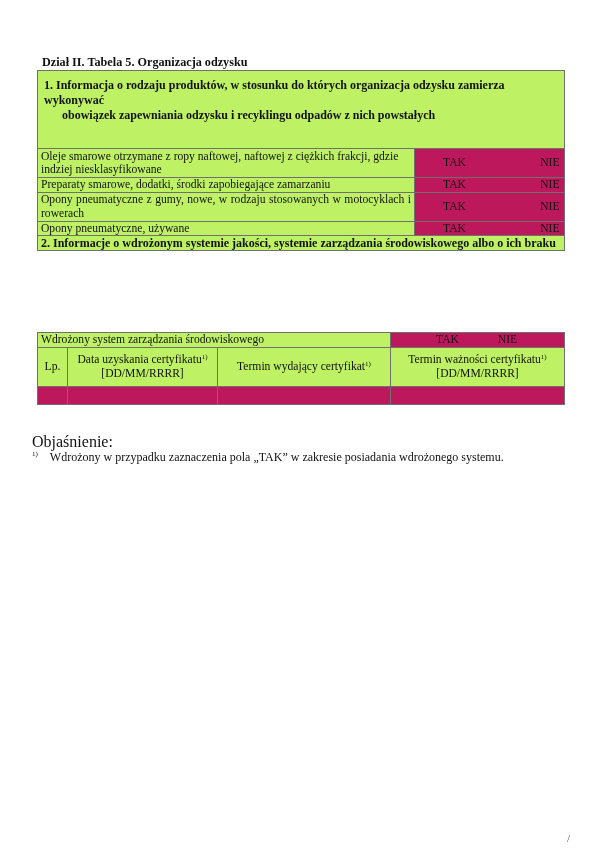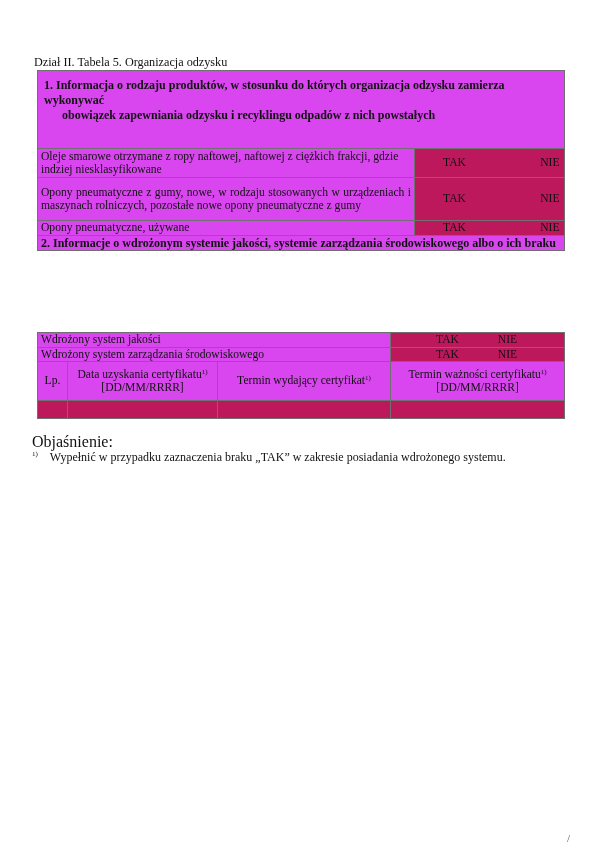--- a/index.html
+++ b/index.html
@@ -1,20 +1,20 @@
 <!DOCTYPE html>
 <html><head>
 <meta charset="utf-8">
 <style>
   html, body { margin: 0; padding: 0; background: #ffffff; }
   body { width: 600px; height: 849px; position: relative; font-family: "Liberation Serif", serif; color: #111; overflow: hidden; }
-  .title { position: absolute; left: 34px; top: 55px; font-size: 12.2px; font-weight: normal; }
+  .title { position: absolute; left: 42px; top: 55px; font-size: 12.2px; font-weight: bold; }
   table { border-collapse: collapse; position: absolute; left: 37px; width: 527px; table-layout: fixed; }
   td { border: 1px solid #707070; font-size: 11.6px; line-height: 13.5px; padding: 0 3px; vertical-align: middle; }
-  .gray { background: #d946ef; }
+  .gray { background: #bef264; }
   .white { background: #be185d; }
   #t1 { top: 70px; }
   .hdr1 { height: 50px; padding: 7px 6px 20px 6px; font-weight: bold; font-size: 12px; line-height: 15px; vertical-align: top; }
   .hdr1 .indent { padding-left: 18px; }
   .hdr2 { font-weight: bold; font-size: 12px; line-height: 14px; height: 14px; }
   .jf { text-align: justify; text-align-last: justify; display: block; }
   .yn { text-align: center; }
   .yn span { display: inline-block; }
   .opt-tak { width: 70px; text-align: center; }
   .opt-nie { width: 70px; text-align: right; }
@@ -47,22 +47,28 @@
     </td>
   </tr>
 
   <tr>
     <td class="gray" style="height:28px">Oleje smarowe otrzymane z ropy naftowej, naftowej z ciężkich frakcji, gdzie indziej niesklasyfikowane</td>
     <td class="white yn" colspan="2">
       <span class="opt-tak">TAK</span><span class="opt-nie">NIE</span>
     </td>
   </tr>
   <tr>
-    <td class="gray" style="height:42px">
-          <span class="jf" style="text-align-last:left">Opony pneumatyczne z gumy, nowe, w rodzaju stosowanych w urządzeniach i maszynach rolniczych, pozostałe nowe opony pneumatyczne z gumy</span>
+    <td class="gray">Preparaty smarowe, dodatki, środki zapobiegające zamarzaniu</td>
+    <td class="white yn" colspan="2">
+      <span class="opt-tak">TAK</span><span class="opt-nie">NIE</span>
+    </td>
+  </tr>
+  <tr>
+    <td class="gray" style="height:28px">
+          <span class="jf" style="text-align-last:left">Opony pneumatyczne z gumy, nowe, w rodzaju stosowanych w motocyklach i rowerach</span>
         </td>
     <td class="white yn" colspan="2">
       <span class="opt-tak">TAK</span><span class="opt-nie">NIE</span>
     </td>
   </tr>
   <tr>
     <td class="gray">Opony pneumatyczne, używane</td>
     <td class="white yn" colspan="2">
       <span class="opt-tak">TAK</span><span class="opt-nie">NIE</span>
     </td>
@@ -75,26 +81,20 @@
   </table>
 
 <table id="t2" style="top:332px">
   <colgroup>
     <col style="width:30px">
       <col style="width:150px">
       <col style="width:173px">
       <col style="width:174px">
   </colgroup>
   <tbody>
-      <tr class="sys">
-    <td class="gray" colspan="3">Wdrożony system jakości</td>
-    <td class="white yn">
-      <span class="opt-tak">TAK</span><span class="opt-nie">NIE</span>
-    </td>
-  </tr>
   <tr class="sys">
     <td class="gray" colspan="3">Wdrożony system zarządzania środowiskowego</td>
     <td class="white yn">
       <span class="opt-tak">TAK</span><span class="opt-nie">NIE</span>
     </td>
   </tr>
   <tr class="cert-hdr gray">
     <td class="gray">Lp.</td>
     <td class="gray">
       <span>Data uzyskania certyfikatu</span><sup>1)</sup><br>
@@ -112,16 +112,16 @@
     <td class="white"></td>
     <td class="white"></td>
     <td class="white"></td>
     <td class="white"></td>
   </tr>
 </tbody>
   </table>
 
 <div class="note">Objaśnienie:</div>
 <div class="fn">
-  <span class="mark">1)</span><span>Wypełnić w przypadku zaznaczenia braku „TAK” w zakresie posiadania wdrożonego systemu.</span>
+  <span class="mark">1)</span><span>Wdrożony w przypadku zaznaczenia pola „TAK” w zakresie posiadania wdrożonego systemu.</span>
 </div>
 
 <div class="pagenum">/</div>
 
 </body></html>

